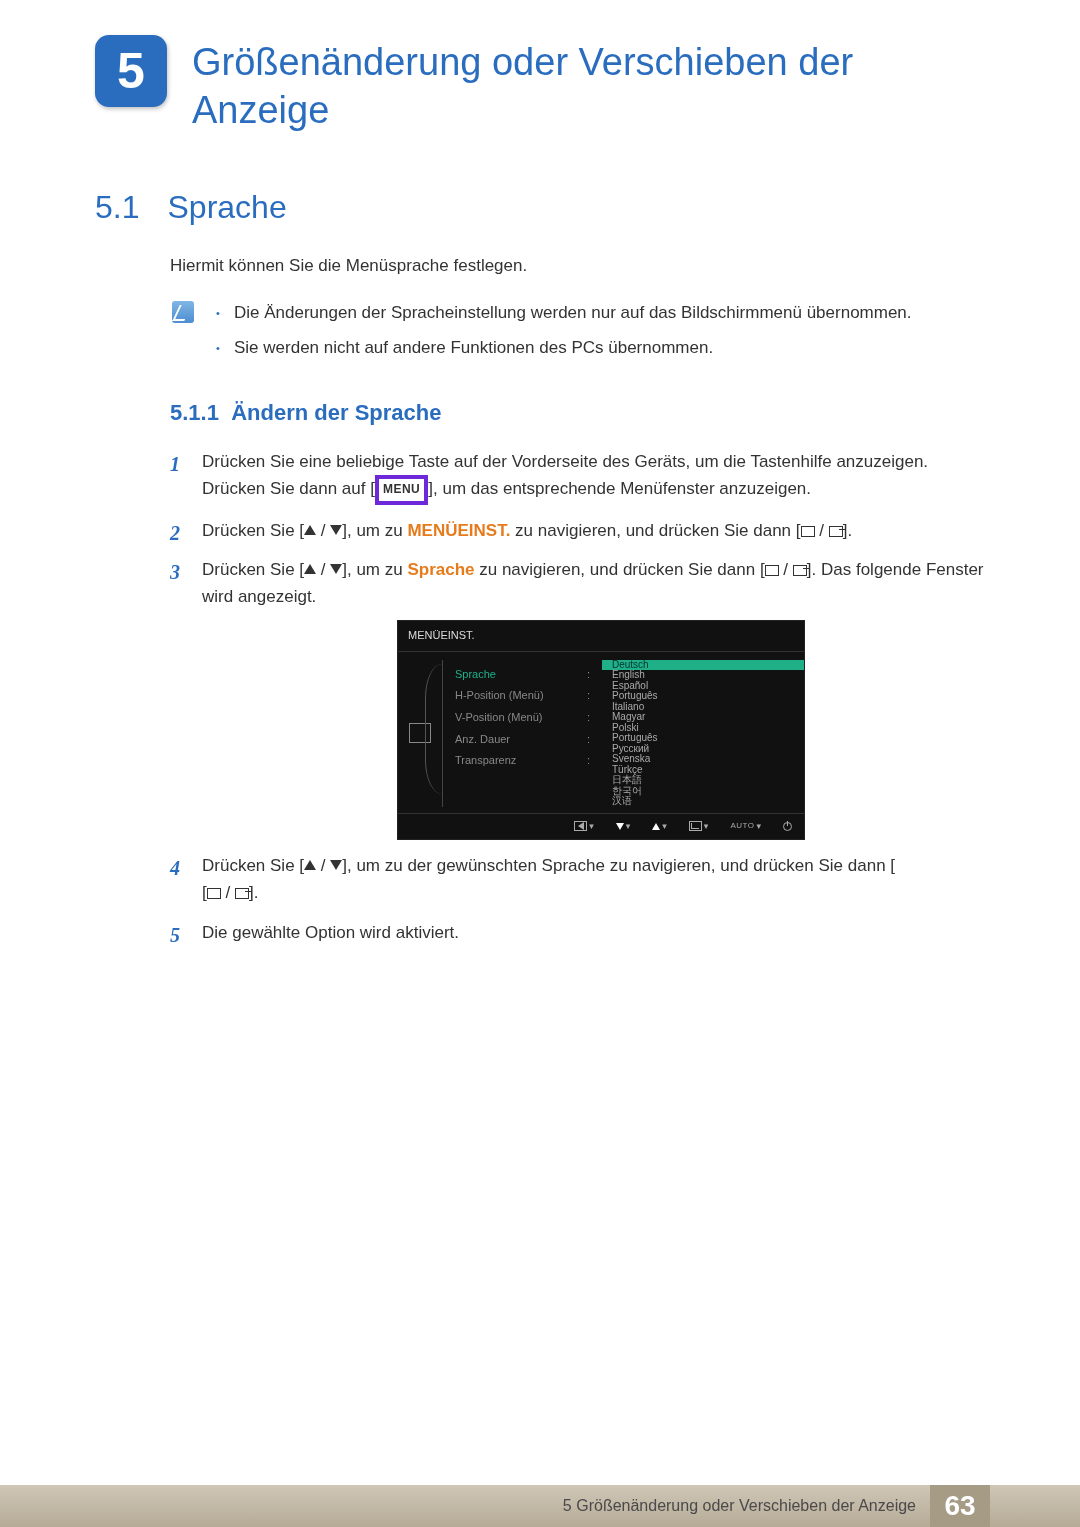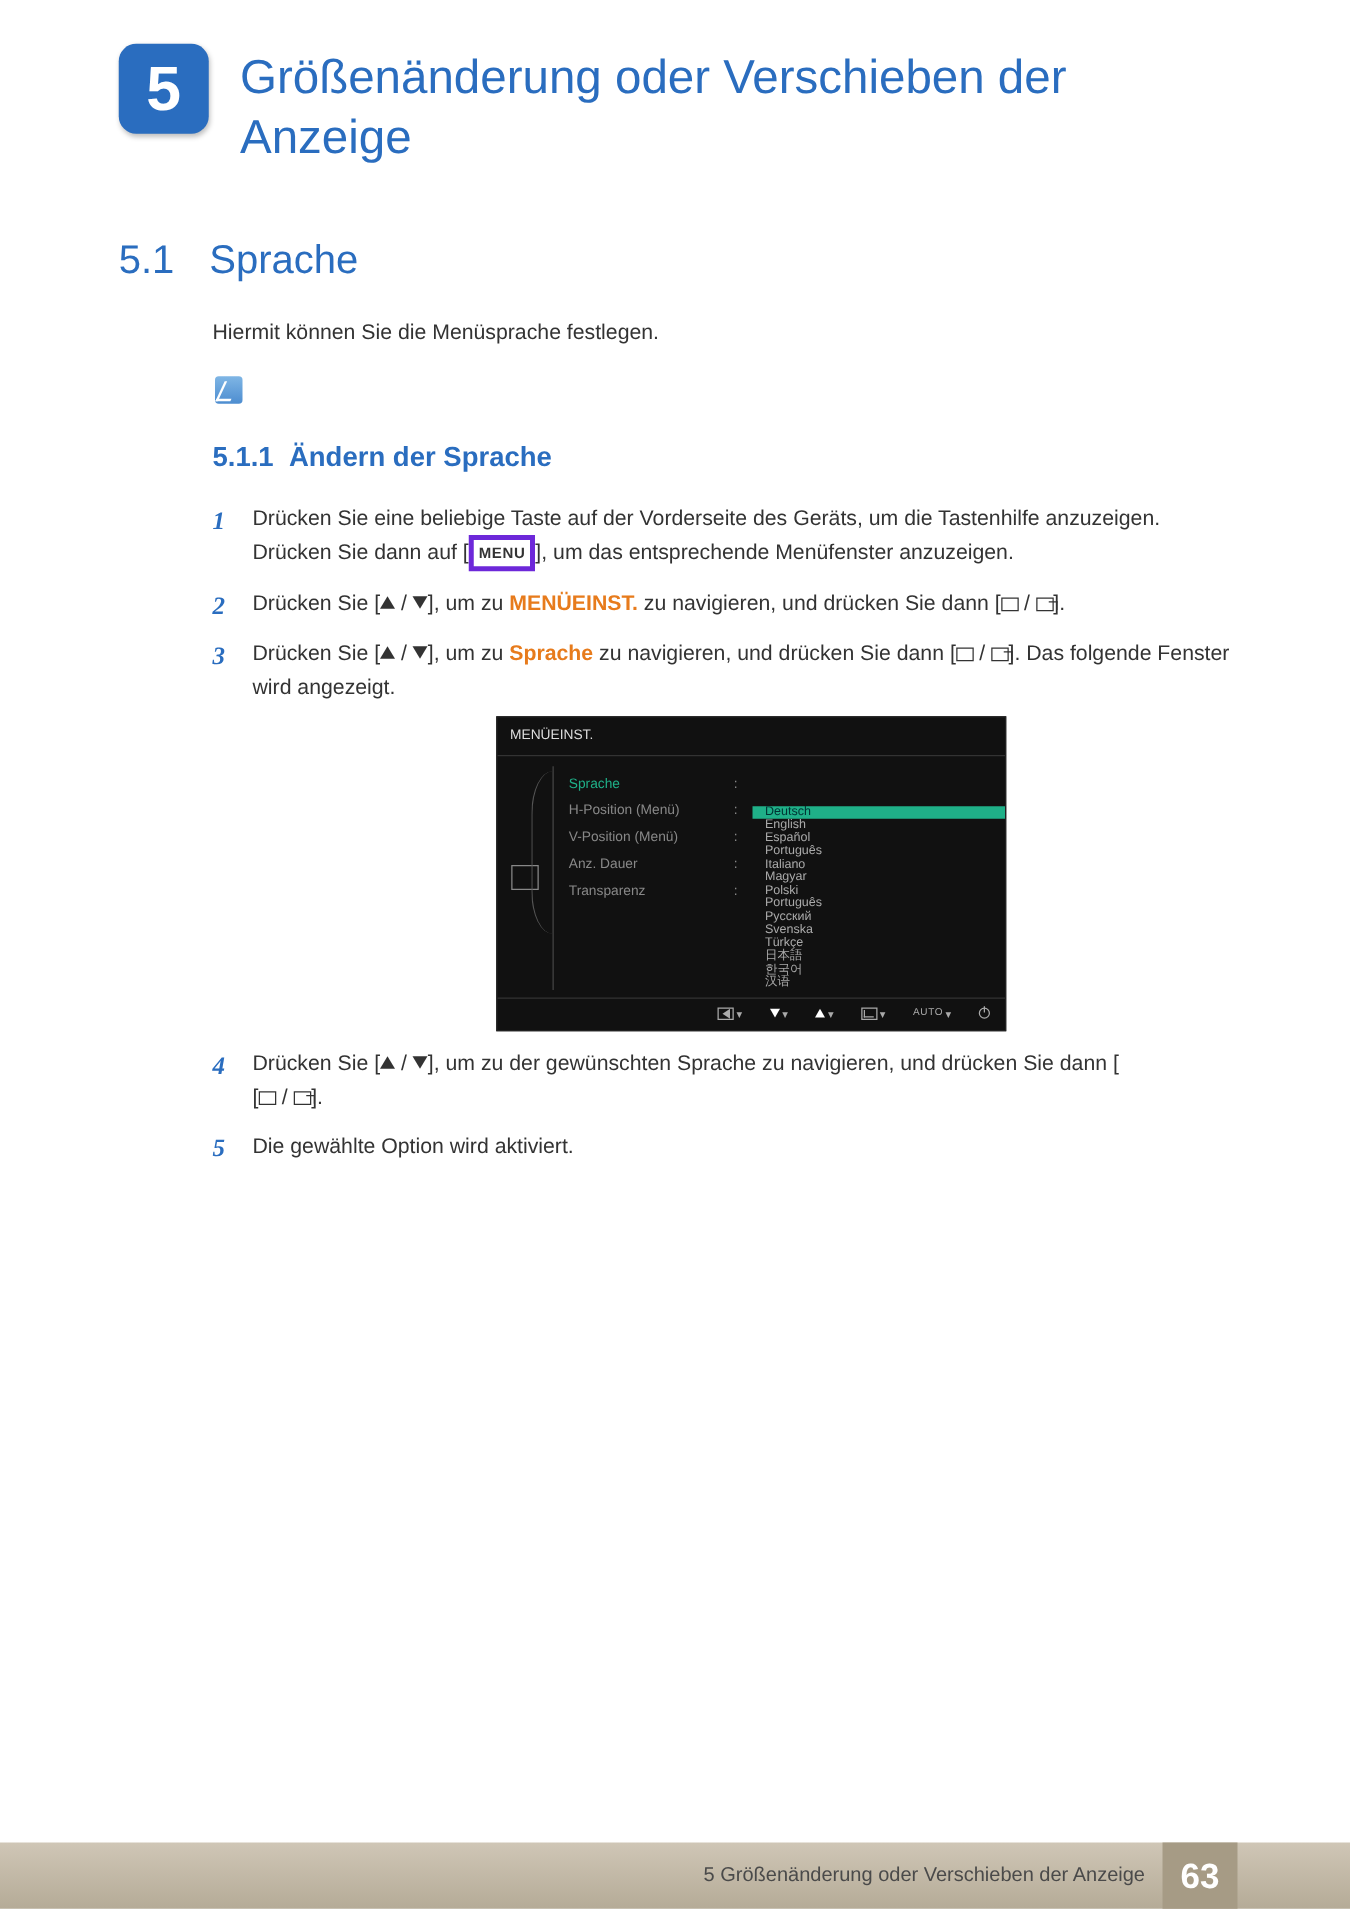--- a/index.html
+++ b/index.html
@@ -213,21 +213,21 @@
   .osd-menu .mi { padding: 2px 0 2px 6px; color: #888; }
   .osd-menu .mi.active { color: #1fb088; }
   .osd-menu .colon { position: absolute; right: 12px; color: #888; }
   .osd-langs {
     flex: 1;
     padding: 0;
     line-height: 1.05;
     font-size: 10px;
   }
   .osd-langs .lang { color: #aaa; padding: 0 10px; }
-  .osd-langs .lang.sel { background: #1fb088; color: #033; margin-top: 32px; }
+  .osd-langs .lang.sel { background: #1fb088; color: #033; }
   .osd-nav {
     display: flex;
     justify-content: flex-end;
     gap: 22px;
     padding: 5px 12px 6px 0;
     border-top: 1px solid #333;
     align-items: center;
     font-size: 9px;
   }
   .osd-nav .nav-btn {
@@ -246,21 +246,21 @@
   }
   .osd-nav .enter-sm {
     width:8px;height:6px;border-left:1px solid #aaa;border-bottom:1px solid #aaa;position:relative;
   }
   .osd-nav .auto { font-size: 8px; letter-spacing: 0.5px; }
   .osd-nav .pwr { width:9px;height:9px;border:1px solid #aaa;border-radius:50%;position:relative; }
   .osd-nav .pwr::after{content:"";position:absolute;left:3px;top:-2px;width:1px;height:5px;background:#aaa;}
   .footer {
     position: absolute;
     left: 0; right: 0; bottom: 0;
-    height: 53px;
+    height: 42px;
     background: linear-gradient(#cfc6b6,#b5ab97);
     display: flex;
     justify-content: flex-end;
     align-items: stretch;
   }
   .footer-text {
     align-self: center;
     font-size: 16px;
     color: #4a4a4a;
     padding-right: 14px;
@@ -292,20 +292,24 @@
   </div>
 
   <h2 class="section-title">
     <span class="section-num">5.1</span><span>Sprache</span>
   </h2>
 
   <p class="intro">Hiermit können Sie die Menüsprache festlegen.</p>
 
   <div class="note-row">
     <div class="note-icon"></div>
+    <ul class="note-list">
+      <li>Die Änderungen der Spracheinstellung werden nur auf das Bildschirmmenü übernommen.</li>
+      <li>Sie werden nicht auf andere Funktionen des PCs übernommen.</li>
+    </ul>
   </div>
 
   <h3 class="subsection-title">
     <span>5.1.1</span>&nbsp;&nbsp;<span>Ändern der Sprache</span>
   </h3>
 
   <ol class="steps">
     <li>
       <span>Drücken Sie eine beliebige Taste auf der Vorderseite des Geräts, um die Tastenhilfe anzuzeigen. Drücken Sie dann auf [</span><span class="menu-label">MENU</span><span>], um das entsprechende Menüfenster anzuzeigen.</span>
     </li>

